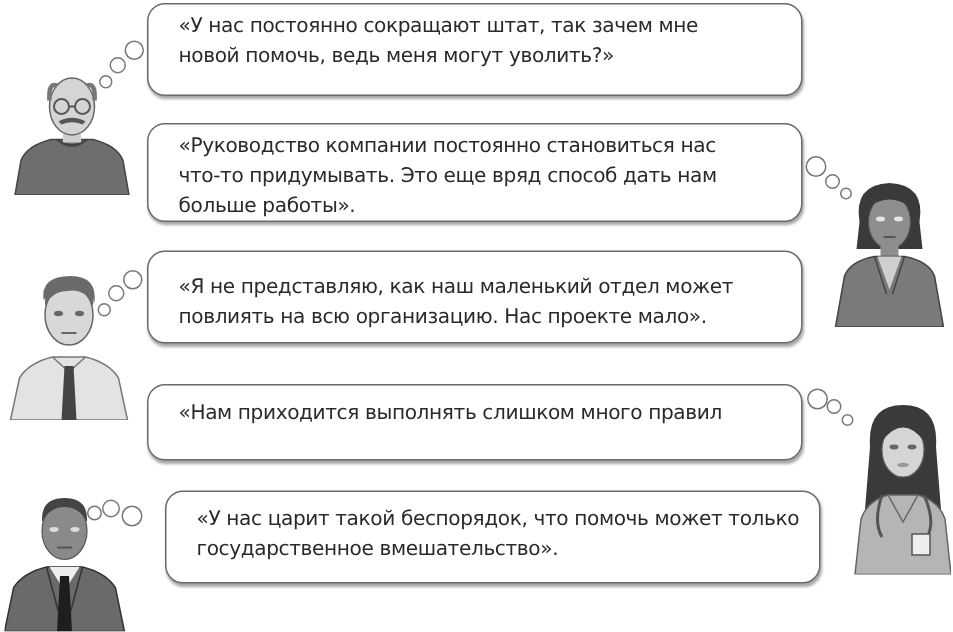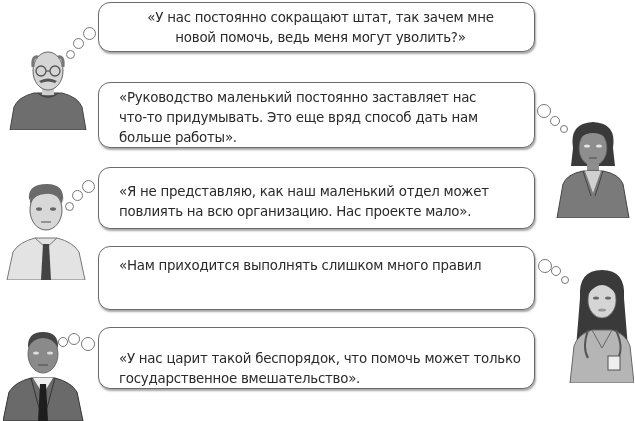--- a/index.html
+++ b/index.html
@@ -10,41 +10,41 @@
             box-shadow:1px 2px 2px rgba(0,0,0,0.35);
             padding:5px 12px 4px 20px; font-size:13.4px; line-height:20px; letter-spacing:-0.25px; }
   .bubble .line { display:block; white-space:nowrap; }
   .dot { position:absolute; border:1.4px solid #777; border-radius:50%; background:#fff; box-sizing:border-box; }
   .person { position:absolute; }
   svg { display:block; }
 </style>
 </head>
 <body>
 
-<div class="bubble" style="top:2px;height:50px;text-align:center;">
+<div class="bubble" style="top:2px;height:62px;">
   <span class="line">«У нас постоянно сокращают штат, так зачем мне</span>
   <span class="line">новой помочь, ведь меня могут уволить?»</span>
 </div>
 
 <div class="bubble" style="top:82px;height:66px;">
-  <span class="line">«Руководство маленький постоянно заставляет нас</span>
+  <span class="line">«Руководство компании постоянно становиться нас</span>
   <span class="line">что-то придумывать. Это еще вряд способ дать нам</span>
   <span class="line">больше работы».</span>
 </div>
 
 <div class="bubble" style="top:167px;height:62px;padding-top:14px;">
   <span class="line"> «Я не представляю, как наш маленький отдел может</span>
   <span class="line">повлиять на всю организацию. Нас проекте мало».</span>
 </div>
 
-<div class="bubble" style="top:246px;height:64px;padding-top:9px;">
+<div class="bubble" style="top:256px;height:51px;padding-top:9px;">
   <span class="line">«Нам приходится выполнять слишком много правил</span>
 </div>
 
-<div class="bubble" style="top:327px;height:62px;padding-top:21px;">
+<div class="bubble" style="top:327px;height:62px;padding-top:9px;margin-left:12px;">
   <span class="line">«У нас царит такой беспорядок, что помочь может только</span>
   <span class="line">государственное вмешательство».</span>
 </div>
 
 <div>
   <div class="dot" style="left:66px;top:50px;width:9px;height:9px;"></div>
   <div class="dot" style="left:73px;top:38px;width:11px;height:11px;"></div>
   <div class="dot" style="left:83px;top:27px;width:13px;height:13px;"></div>
 </div>
 <div>

